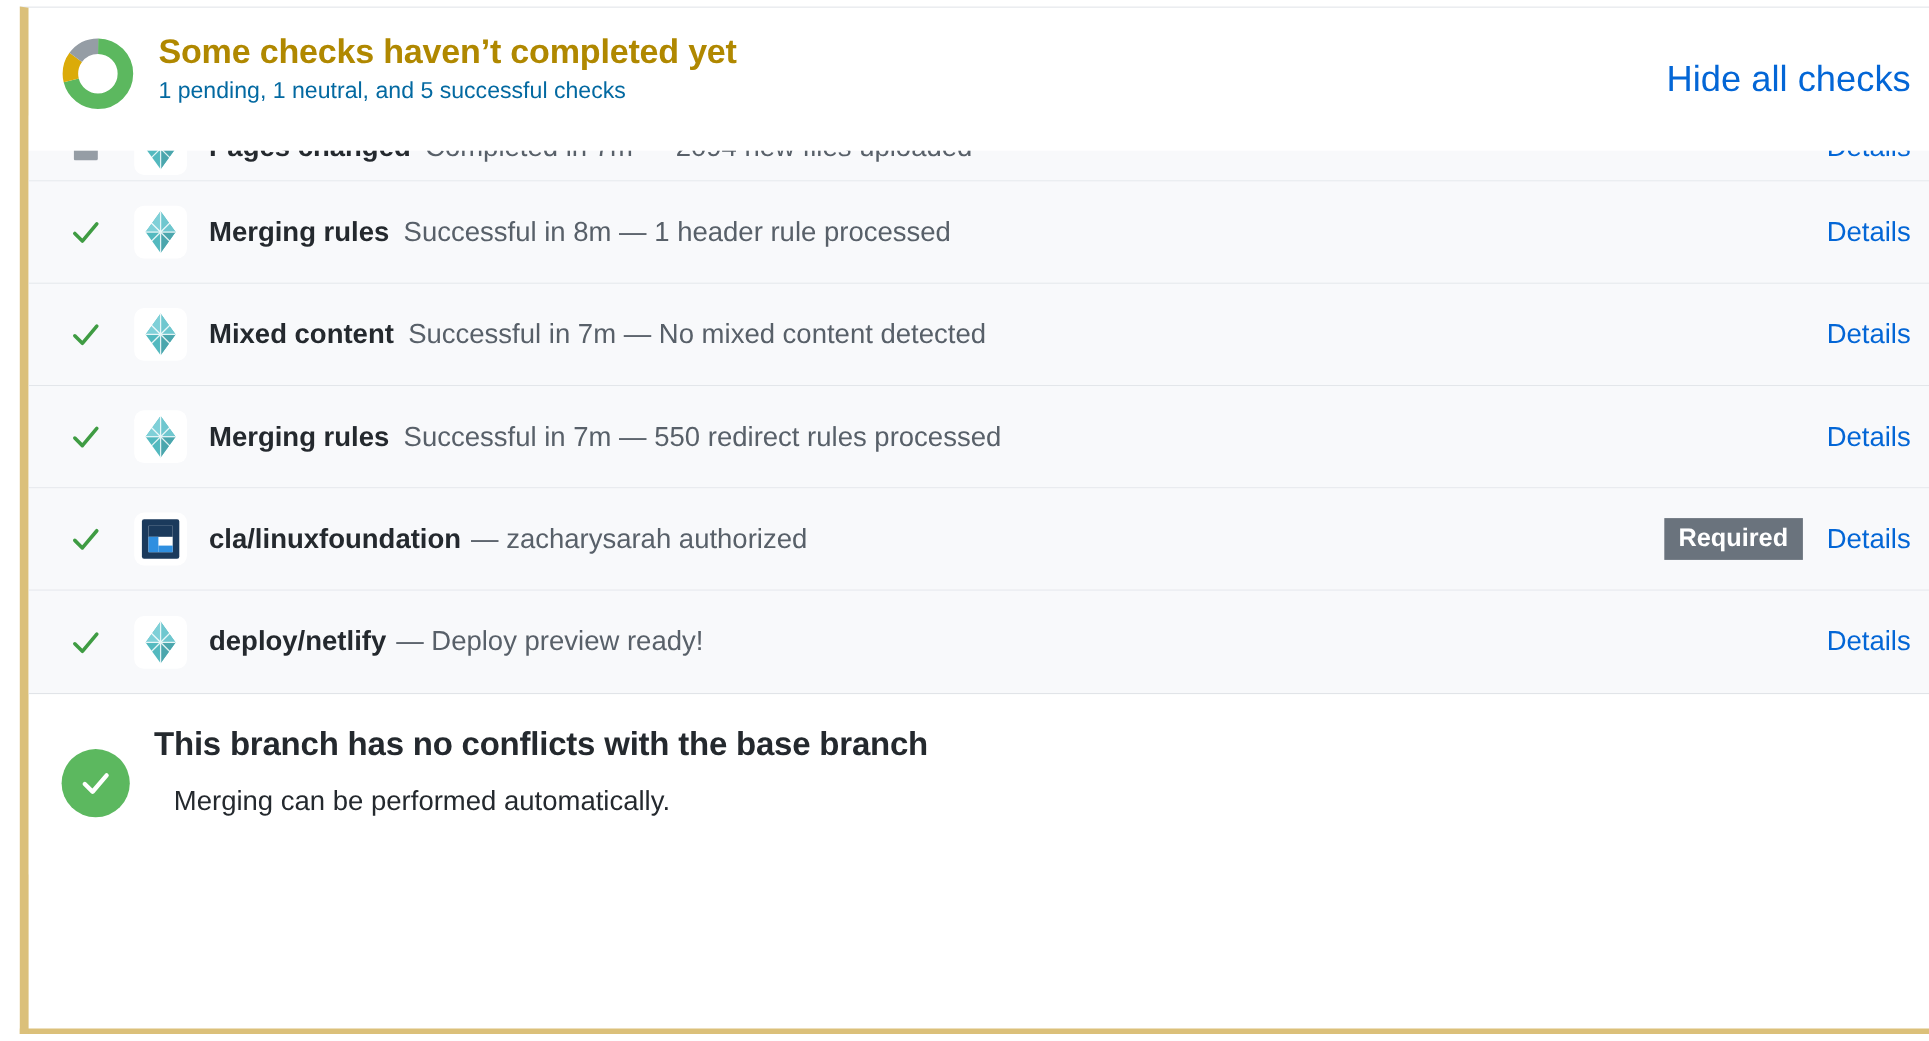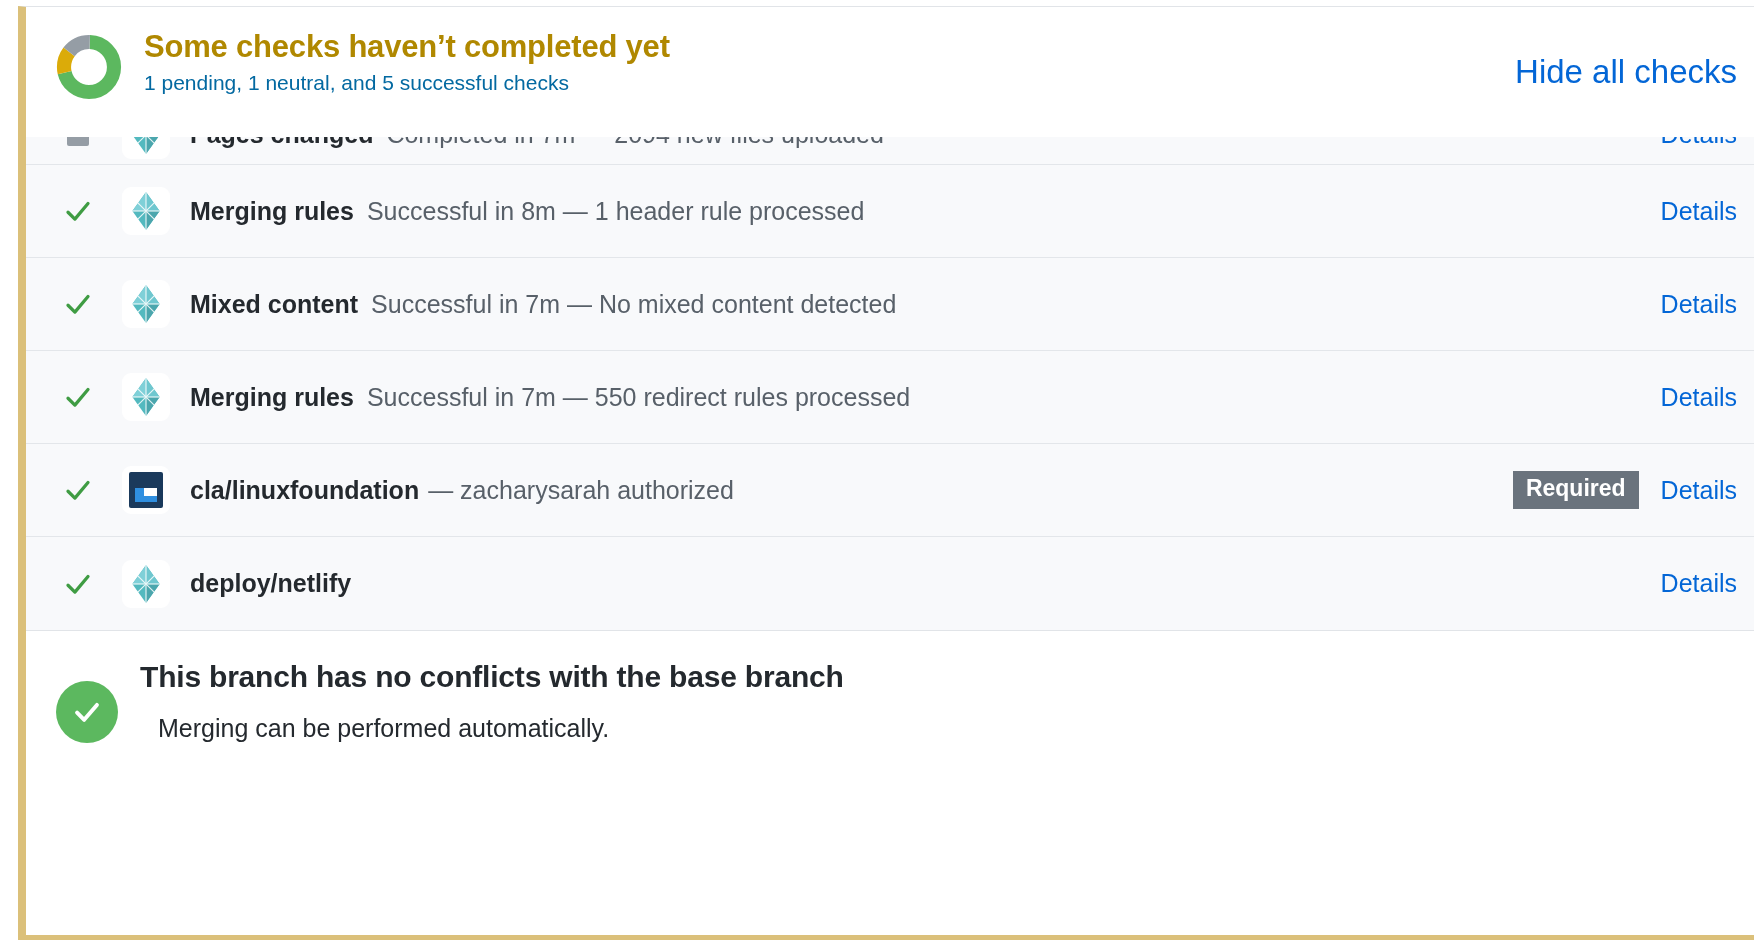--- a/index.html
+++ b/index.html
@@ -364,20 +364,21 @@
             <polygon points="7,20 20,2 20,20" fill="#7fd0d8"></polygon>
             <g stroke="#ffffff" stroke-width="1.1" opacity="0.85">
               <line x1="20" y1="2" x2="20" y2="38"></line>
               <line x1="7" y1="20" x2="33" y2="20"></line>
               <line x1="11" y1="11" x2="29" y2="29"></line>
               <line x1="29" y1="11" x2="11" y2="29"></line>
             </g>
           </svg>
         </div>
         <span class="check-name">deploy/netlify</span>
+        <span class="check-desc tight">— Deploy preview ready!</span>
         <span class="row-spacer"></span>
         <a class="details-link">Details</a>
       </div>
 
     </div>
 
     <div class="merge-status">
       <div class="merge-badge">
         <svg width="34" height="34" viewBox="0 0 24 24" fill="none" stroke="#ffffff" stroke-width="2.8" stroke-linecap="round" stroke-linejoin="round" aria-hidden="true">
           <polyline points="5,12.5 10,17.5 19,7"></polyline>

